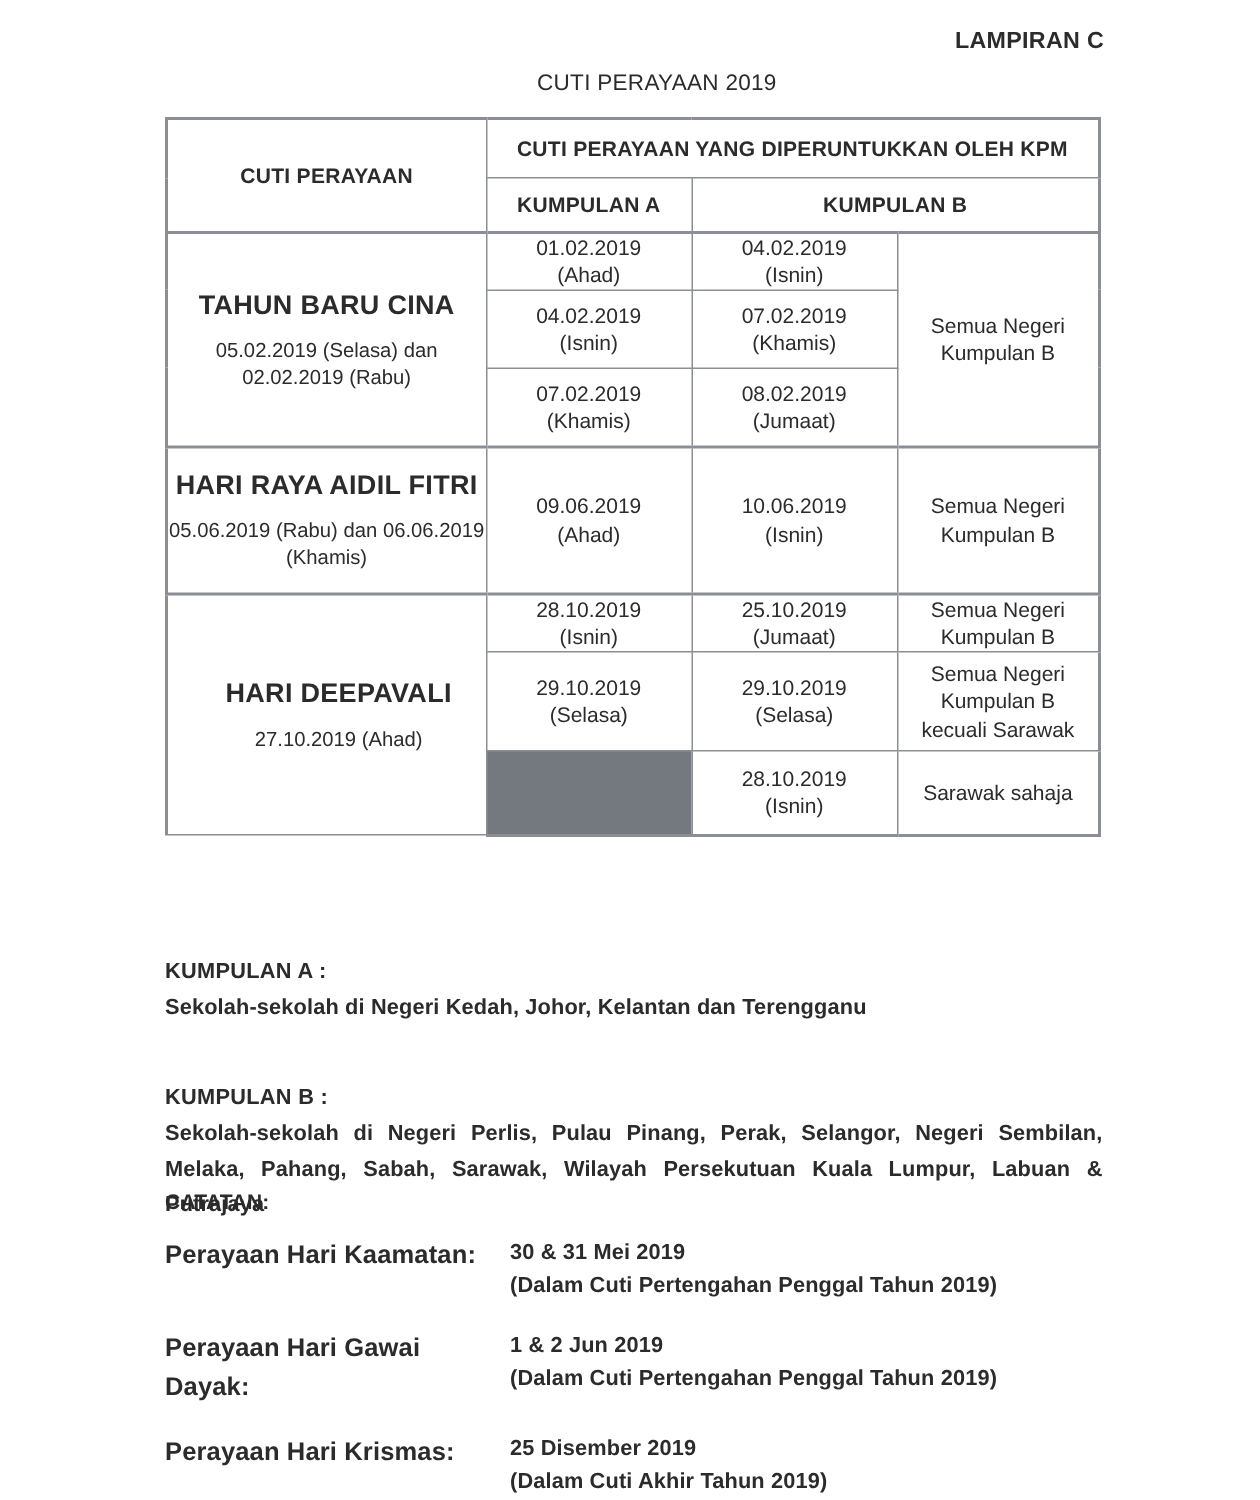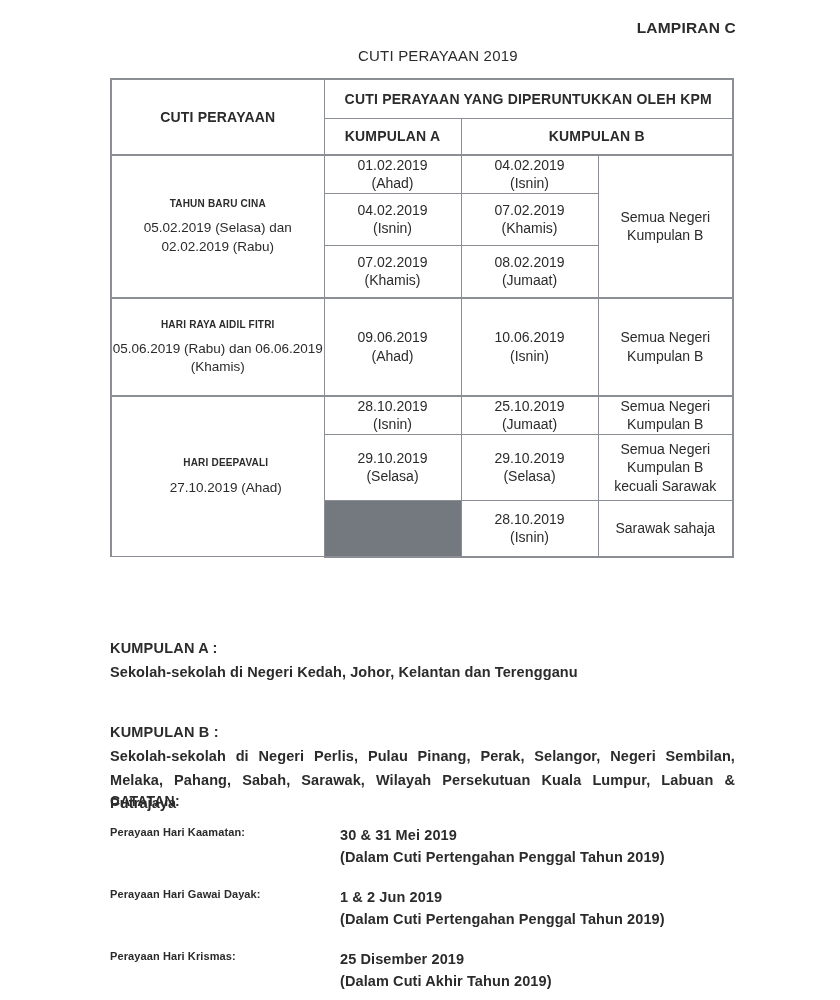--- a/index.html
+++ b/index.html
@@ -76,21 +76,21 @@
   .hdr-left { }
   .sect-sep td { border-top: 2px solid #8b8e94; }
 
   .event-cell {
     text-align: left;
     padding: 0 0 0 15px;
     vertical-align: middle;
   }
   .event-name {
     font-weight: bold;
-    font-size: 10px;
+    font-size: 18px;
     letter-spacing: 0.2px;
     margin-bottom: 9px;
     text-align: center;
   }
   .event-dates {
     font-size: 13.5px;
     line-height: 1.35;
     font-weight: normal;
   }
   .date-cell { font-size: 14px; }
@@ -136,21 +136,21 @@
     margin-bottom: 15px;
   }
   .note-row {
     display: flex;
     align-items: flex-start;
     margin-bottom: 18px;
   }
   .note-label {
     width: 230px;
     flex: 0 0 230px;
-    font-size: 11px;
+    font-size: 17px;
     font-weight: bold;
     letter-spacing: 0.1px;
     line-height: 1.5;
   }
   .note-value {
     font-size: 14.5px;
     font-weight: bold;
     letter-spacing: 0.1px;
     line-height: 1.52;
   }

